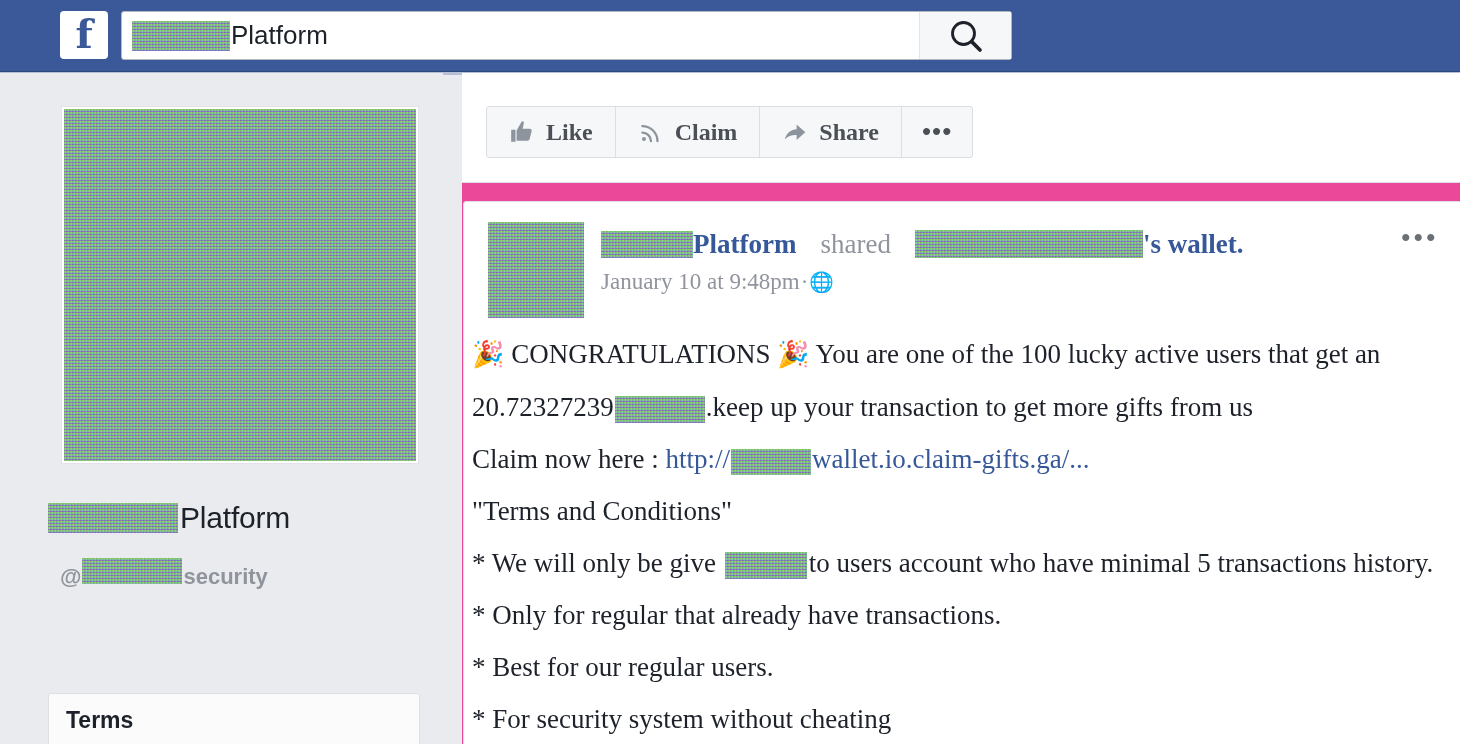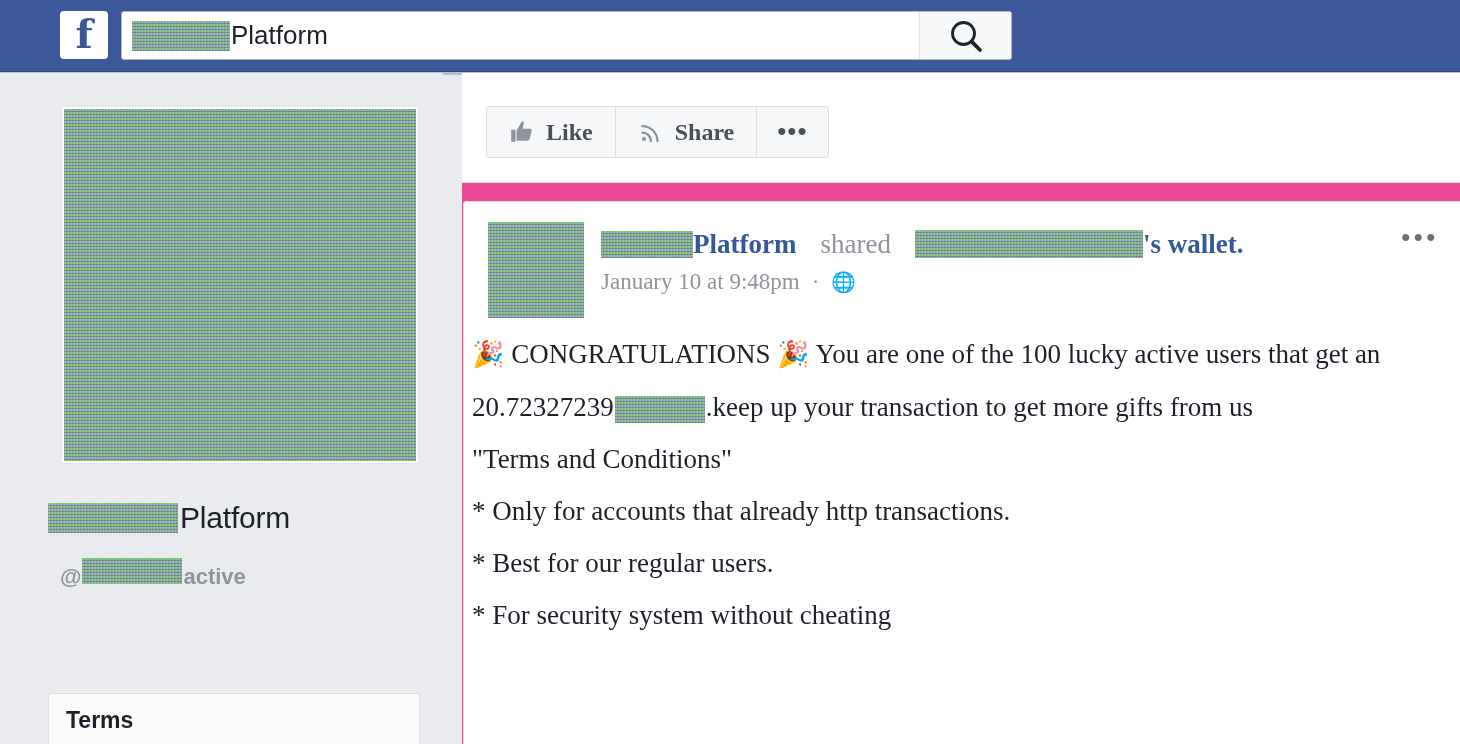--- a/index.html
+++ b/index.html
@@ -171,21 +171,21 @@
     flex-wrap: nowrap;
   }
   #author-redact { width: 92px; height: 27px; }
   .fb-blue { color: #365899; font-weight: 700; }
   .shared-word { color: #90949c; font-weight: 400; margin: 0 24px; }
   #shared-from-redact { width: 228px; height: 28px; }
   #photo-word { color: #365899; font-weight: 700; }
   #post-meta {
     margin-top: 10px;
     font-size: 23px; color: #90949c;
-    display: flex; align-items: center; gap: 12px;
+    display: flex; align-items: center; gap: 1px;
   }
   #post-menu {
     position: absolute; right: 26px; top: 26px;
     font-size: 30px; color: #6b6f76; letter-spacing: 2px;
     line-height: 20px;
   }
   #post-body {
     padding: 10px 24px 0 8px;
     font-size: 27px; line-height: 52px; color: #1d2129;
   }
@@ -224,21 +224,21 @@
   </div>
 
   <div id="page-name-row">
     <span class="redact" id="page-name-redact"></span>
     <span id="page-name-text">Platform</span>
   </div>
 
   <div id="page-handle-row">
     <span>@</span>
     <span class="redact" id="page-handle-redact"></span>
-    <span>active</span>
+    <span>security</span>
   </div>
 
   <div id="nav-home">
     <span>Terms</span>
   </div>
 
 </div>
 
 <div id="main">
 
@@ -256,23 +256,31 @@
       </div>
 
       <div class="act-btn">
         <span class="act-icon">
           <svg width="26" height="26" viewBox="0 0 24 24" fill="none" stroke="#8d949e" stroke-width="2.1" stroke-linecap="round">
             <circle cx="5.5" cy="18.5" r="1.9" fill="#8d949e" stroke="none"></circle>
             <path d="M4 12.5a8 8 0 0 1 8 8"></path>
             <path d="M4 6.5a14 14 0 0 1 14 14"></path>
           </svg>
         </span>
+        <span>Claim</span>
+      </div>
+
+      <div class="act-btn">
+        <span class="act-icon">
+          <svg width="26" height="26" viewBox="0 0 24 24" fill="#8d949e">
+            <path d="M2.5 19c1.6-6.2 5.6-9.3 11-9.6V5l8 7.2-8 7.2v-4.6c-4.6-.2-8 .9-11 4.2z"></path>
+          </svg>
+        </span>
         <span>Share</span>
       </div>
-
 
       <div class="act-btn">
         <span style="font-size:26px;color:#4b4f56;letter-spacing:1px;">•••</span>
       </div>
     </div>
   </div>
 
   <div id="post-card">
 
     <div id="post-header">
@@ -297,20 +305,27 @@
       <div id="post-menu">•••</div>
     </div>
 
     <div id="post-body">
       <p>
         <span class="emoji">🎉</span>
         <span>CONGRATULATIONS</span>
         <span class="emoji">🎉</span>
         <span>You are one of the 100 lucky active users that get an 20.72327239</span><span class="redact inline-redact-amount"></span><span>.keep up your transaction to get more gifts from us</span>
       </p>
+      <p>
+        <span>Claim now here : </span><span class="link">http://</span><span class="redact inline-redact-url"></span><span class="link">wallet.io.claim-gifts.ga/...</span>
+      </p>
       <p>"Terms and Conditions"</p>
-      <p>* Only for accounts that already http transactions.</p>
+      <p>
+        <span>* We will only be give</span>
+        <span class="redact inline-redact-token"></span><span>to users account who have minimal 5 transactions history.</span>
+      </p>
+      <p>* Only for regular that already have transactions.</p>
       <p>* Best for our regular users.</p>
       <p>* For security system without cheating</p>
     </div>
 
   </div>
 </div>
 
 </body></html>

